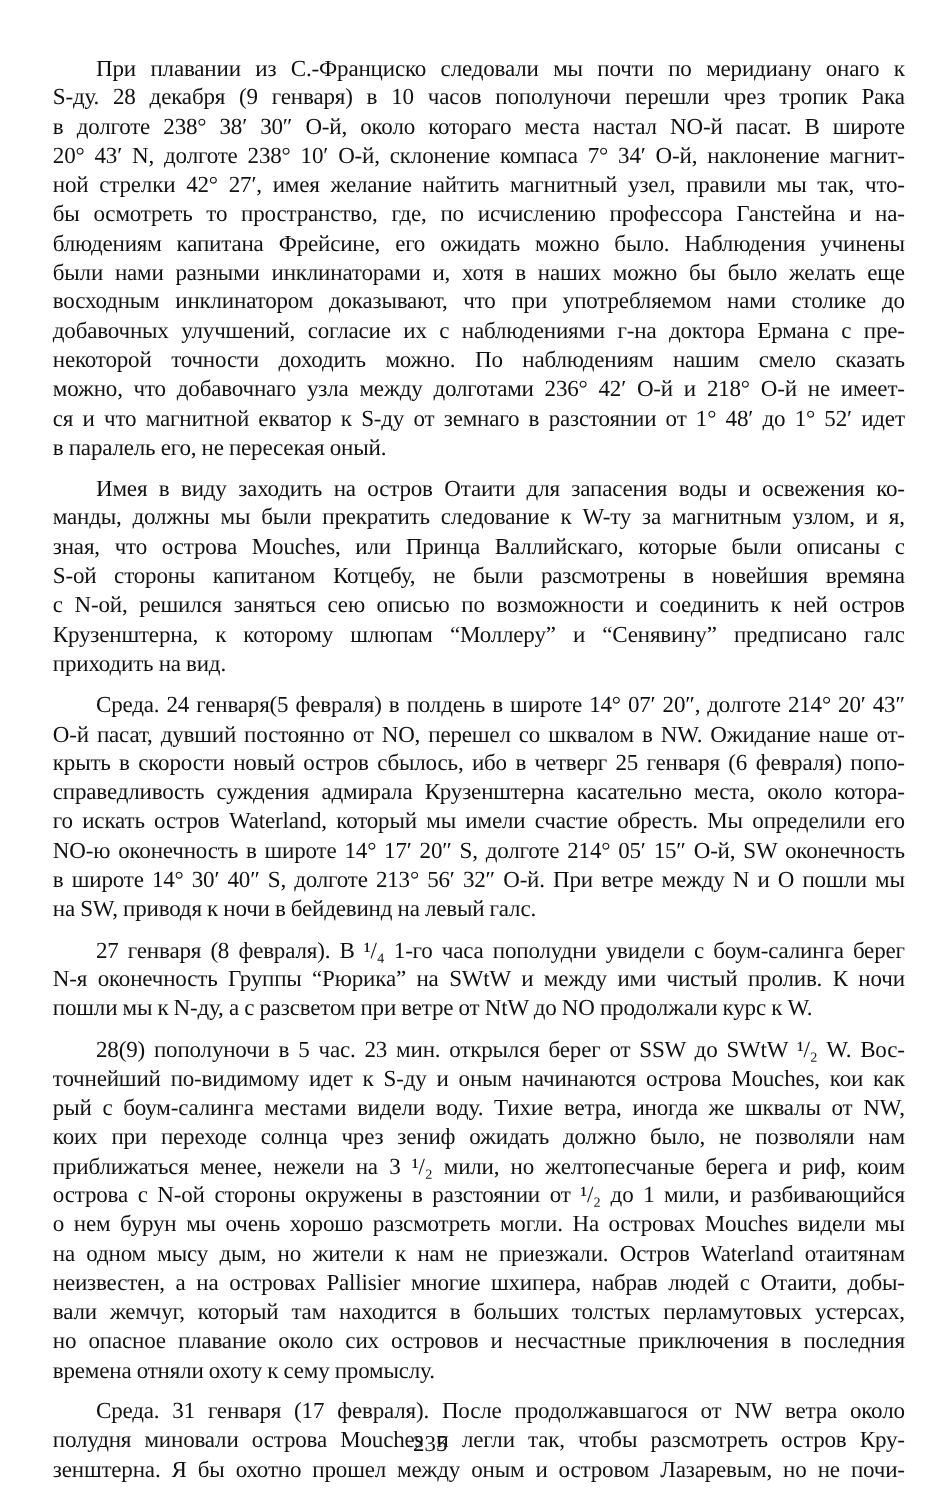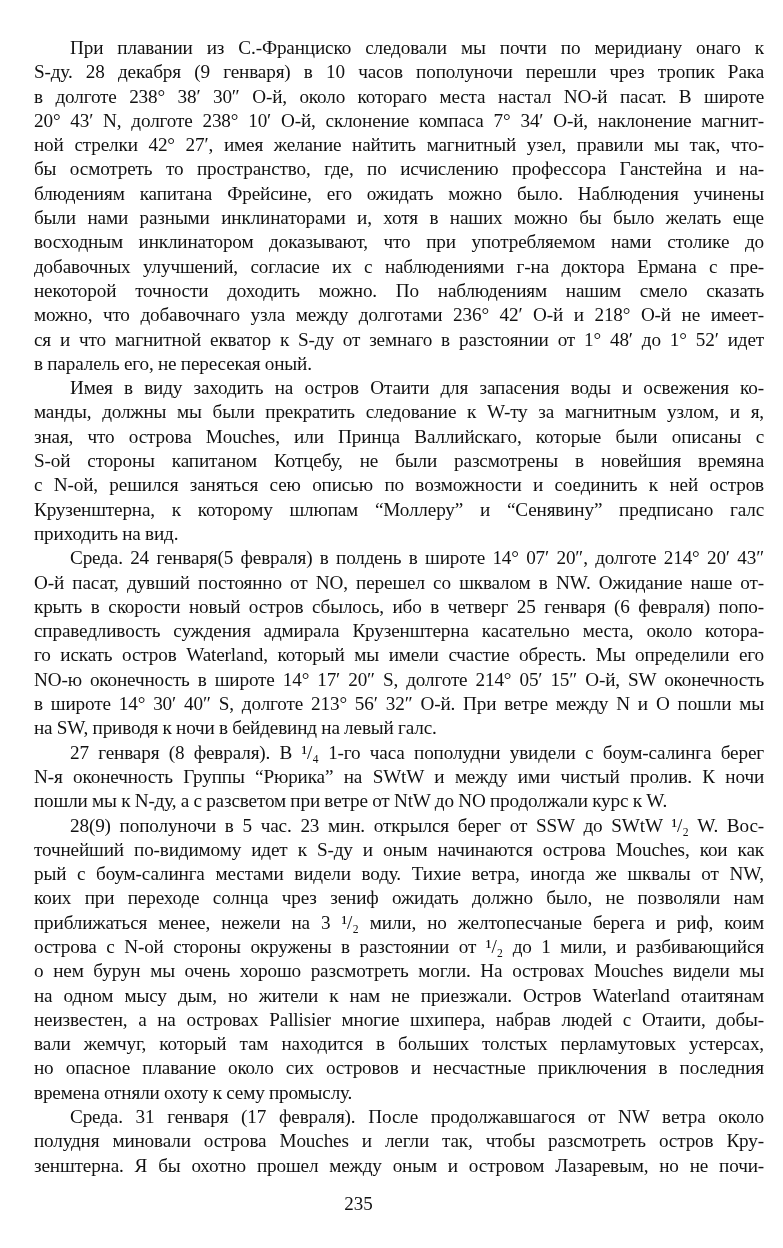--- a/index.html
+++ b/index.html
@@ -15,21 +15,21 @@
       color: #111111;
       font-family: "Liberation Serif", "DejaVu Serif", serif;
     }
     .page {
       position: absolute;
       left: 34px;
       top: 36px;
       width: 730px;
     }
     .para {
-      margin: 0;
+      margin: 10px;
       font-size: 19.2px;
       line-height: 24.3px;
       text-align: justify;
       text-indent: 36px;
       letter-spacing: -0.15px;
       word-spacing: -0.3px;
       hyphens: none;
     }
     .para .ln {
       display: block;

